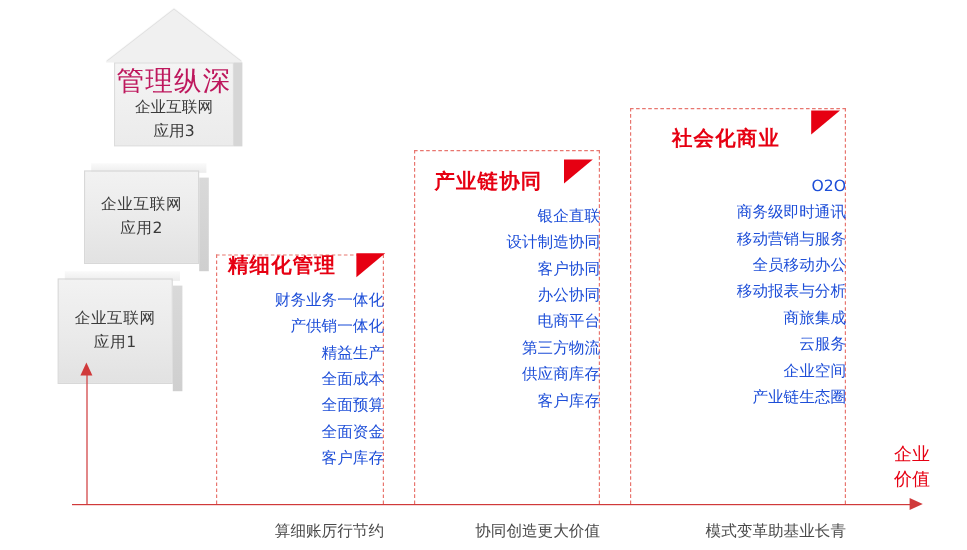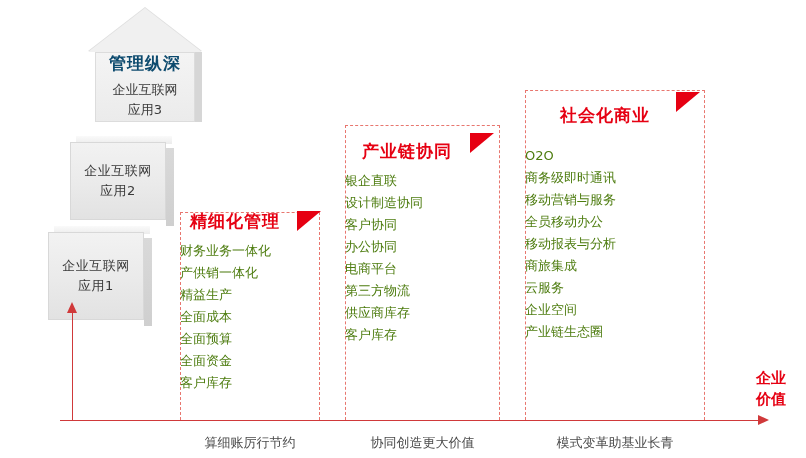--- a/index.html
+++ b/index.html
@@ -49,21 +49,21 @@
     position:absolute;left:7px;top:44px;width:100px;height:70px;
     background:linear-gradient(180deg,#f4f4f4 0%,#ebebeb 100%);
     border:1px solid #dcdcdc;box-sizing:border-box;
   }
   .house .bodyside{
     position:absolute;left:107px;top:44px;width:7px;height:70px;
     background:#d6d6d6;
   }
   .house .htitle{
     position:absolute;left:0;top:44px;width:114px;
-    text-align:center;font-size:17px;color:#0c4a6e;font-weight:bold;
+    text-align:center;font-size:23px;color:#be185d;font-weight:normal;
     letter-spacing:1px;
   }
   .house .hlabel{
     position:absolute;left:7px;top:72px;width:100px;
     text-align:center;font-size:13px;color:#3a3a3a;line-height:20px;
   }
 
   
   .dash-col{
     position:absolute;
@@ -79,21 +79,21 @@
     letter-spacing:1px;white-space:nowrap;
   }
   .flag{
     position:absolute;width:0;height:0;
     border-top:20px solid #e60012;
     border-right:24px solid transparent;
   }
 
   
   .items{
-    position:absolute;text-align:left;font-size:13px;color:#4d7c0f;
+    position:absolute;text-align:right;font-size:13px;color:#1d4ed8;
     line-height:22px;white-space:nowrap;
   }
   .items div{height:22px;}
 
   
   .axis-x{
     position:absolute;left:60px;top:420px;width:700px;height:1px;background:#d0393a;
   }
   .axis-y{
     position:absolute;left:72px;top:312px;width:1px;height:108px;background:#d0393a;
@@ -104,28 +104,28 @@
     border-top:5.5px solid transparent;
     border-bottom:5.5px solid transparent;
   }
   .arrow-up{
     position:absolute;left:67px;top:302px;width:0;height:0;
     border-bottom:11px solid #d0393a;
     border-left:5.5px solid transparent;
     border-right:5.5px solid transparent;
   }
   .axis-label{
-    position:absolute;right:8px;top:368px;width:54px;text-align:center;
-    color:#e60012;font-size:15px;font-weight:bold;line-height:21px;
+    position:absolute;right:19px;top:368px;width:54px;text-align:center;
+    color:#e60012;font-size:15px;font-weight:normal;line-height:21px;
   }
 
   
   .caption{
     position:absolute;top:434px;font-size:13px;color:#4a4a4a;
-    text-align:center;white-space:nowrap;
+    text-align:right;white-space:nowrap;
   }
 </style>
 </head>
 <body>
 
 <div class="canvas">
 
   <div class="dash-col" style="left:180px;top:212px;width:140px;height:208px;"></div>
   <div class="dash-col" style="left:345px;top:125px;width:155px;height:295px;"></div>
   <div class="dash-col" style="left:525px;top:90px;width:180px;height:330px;"></div>

